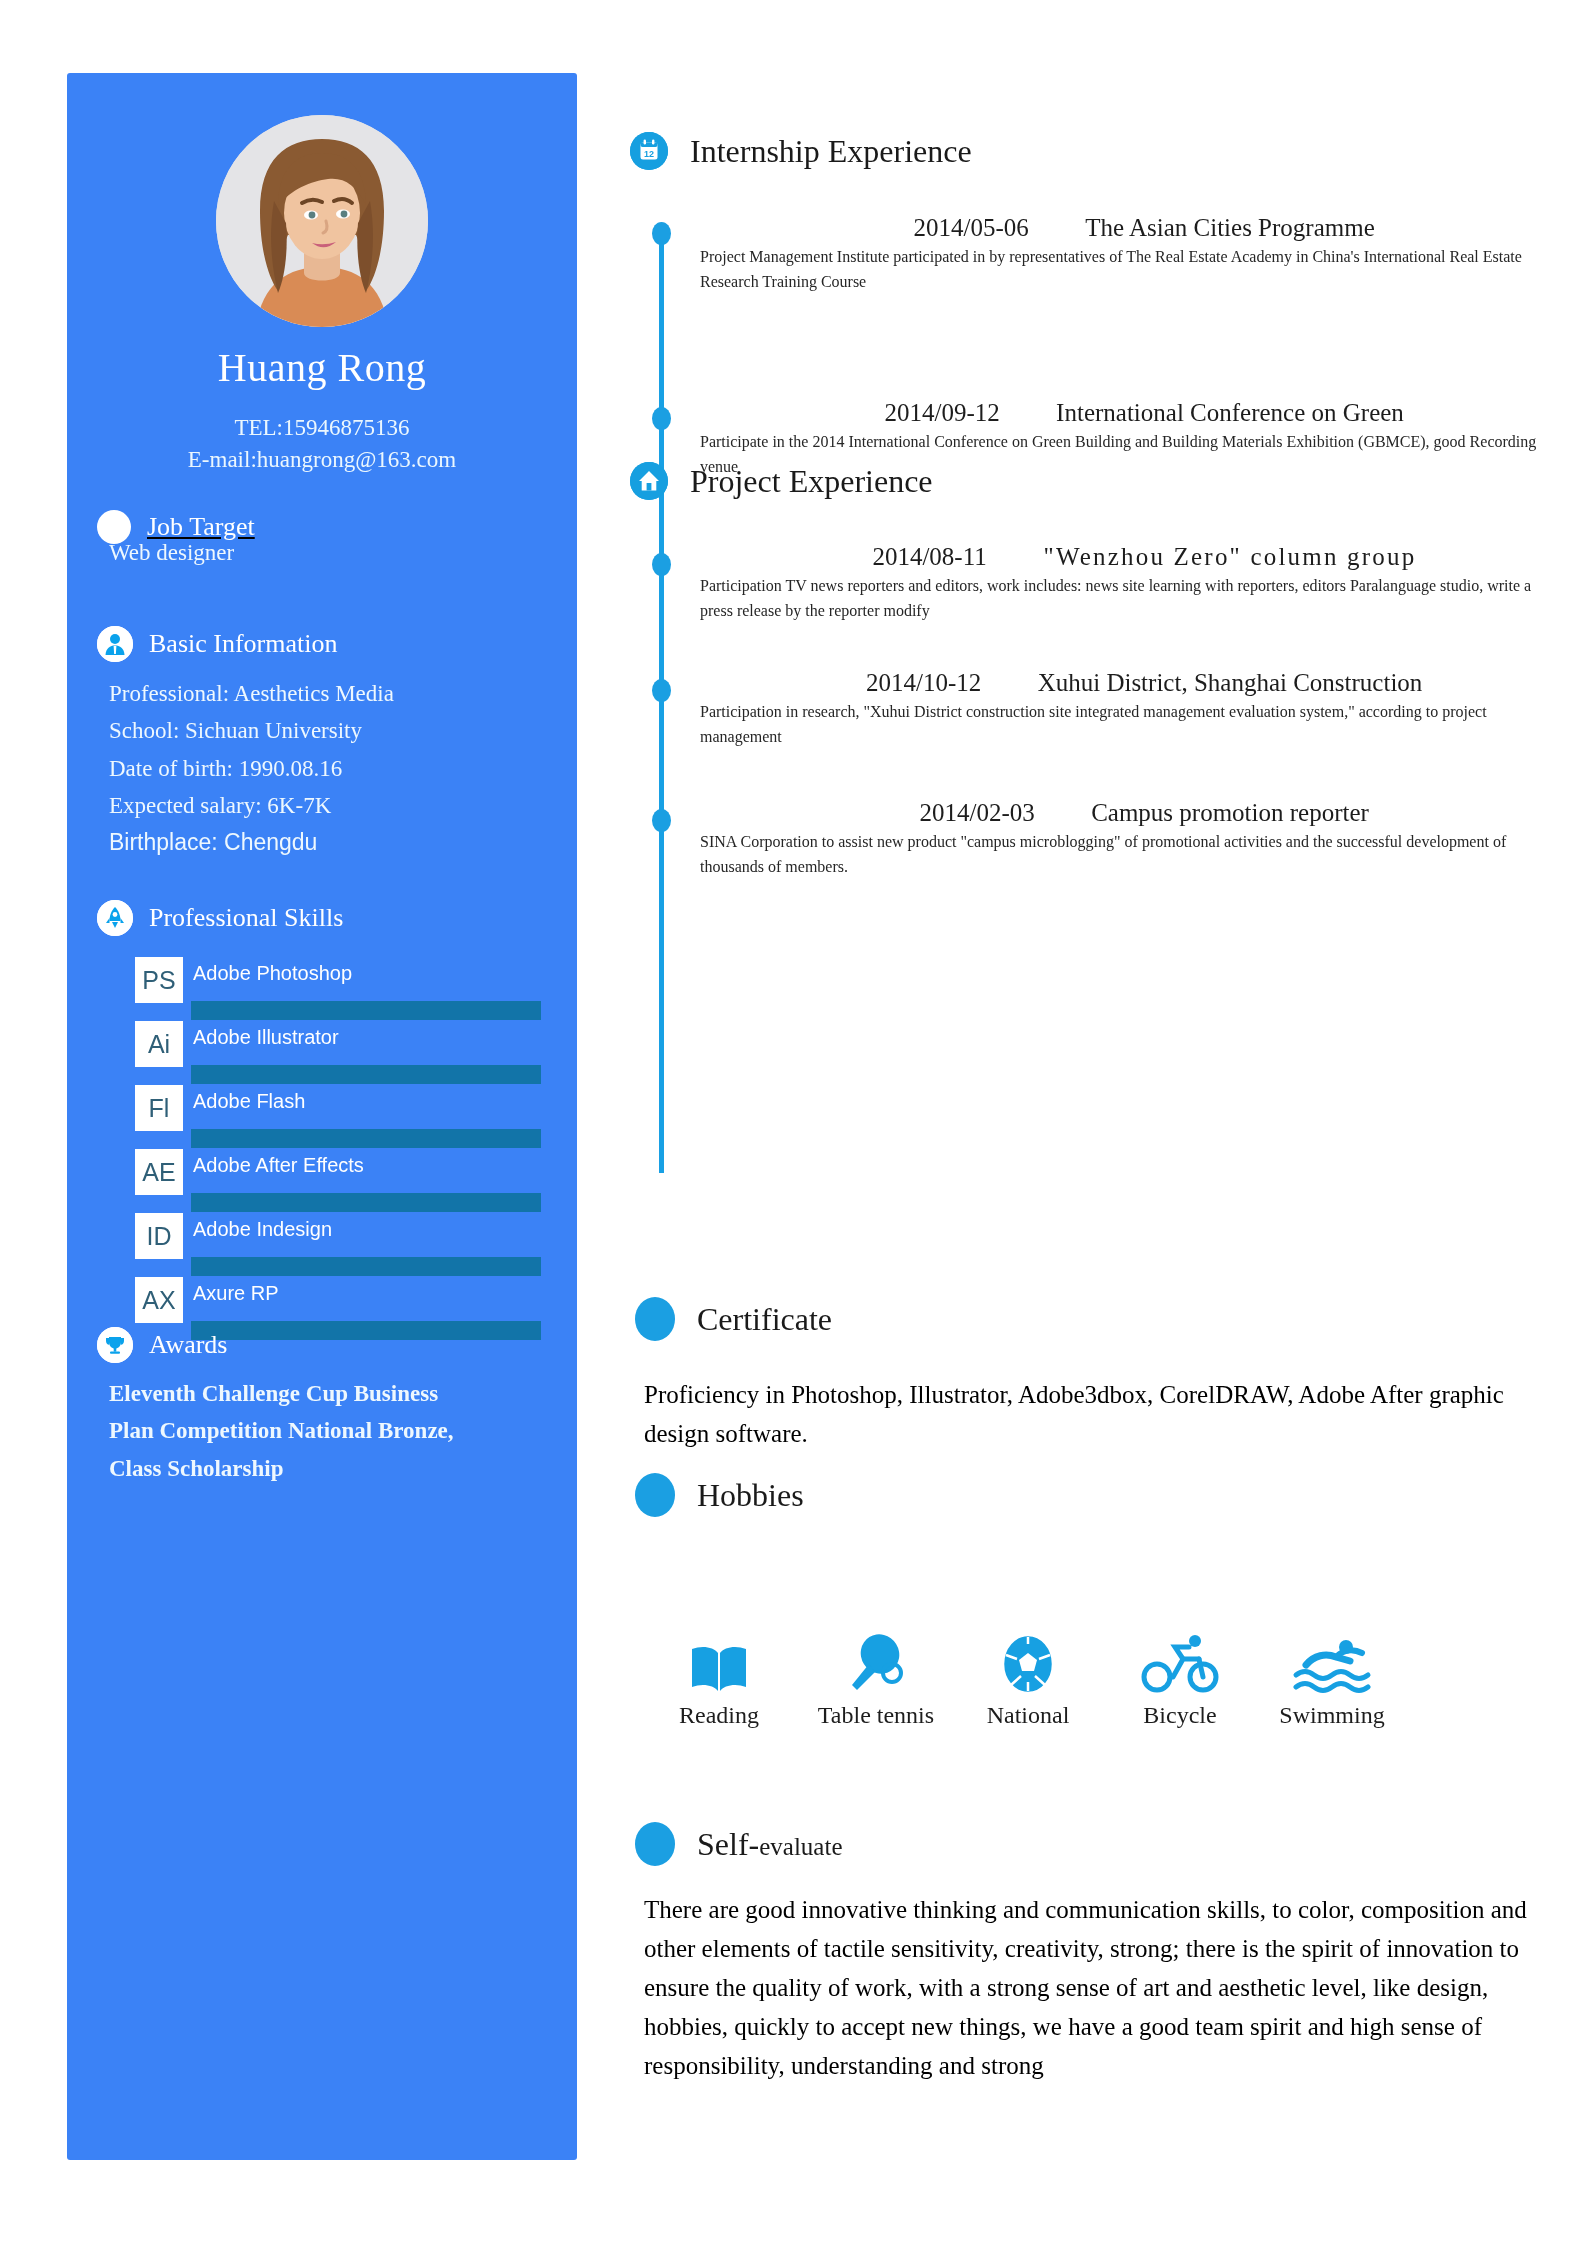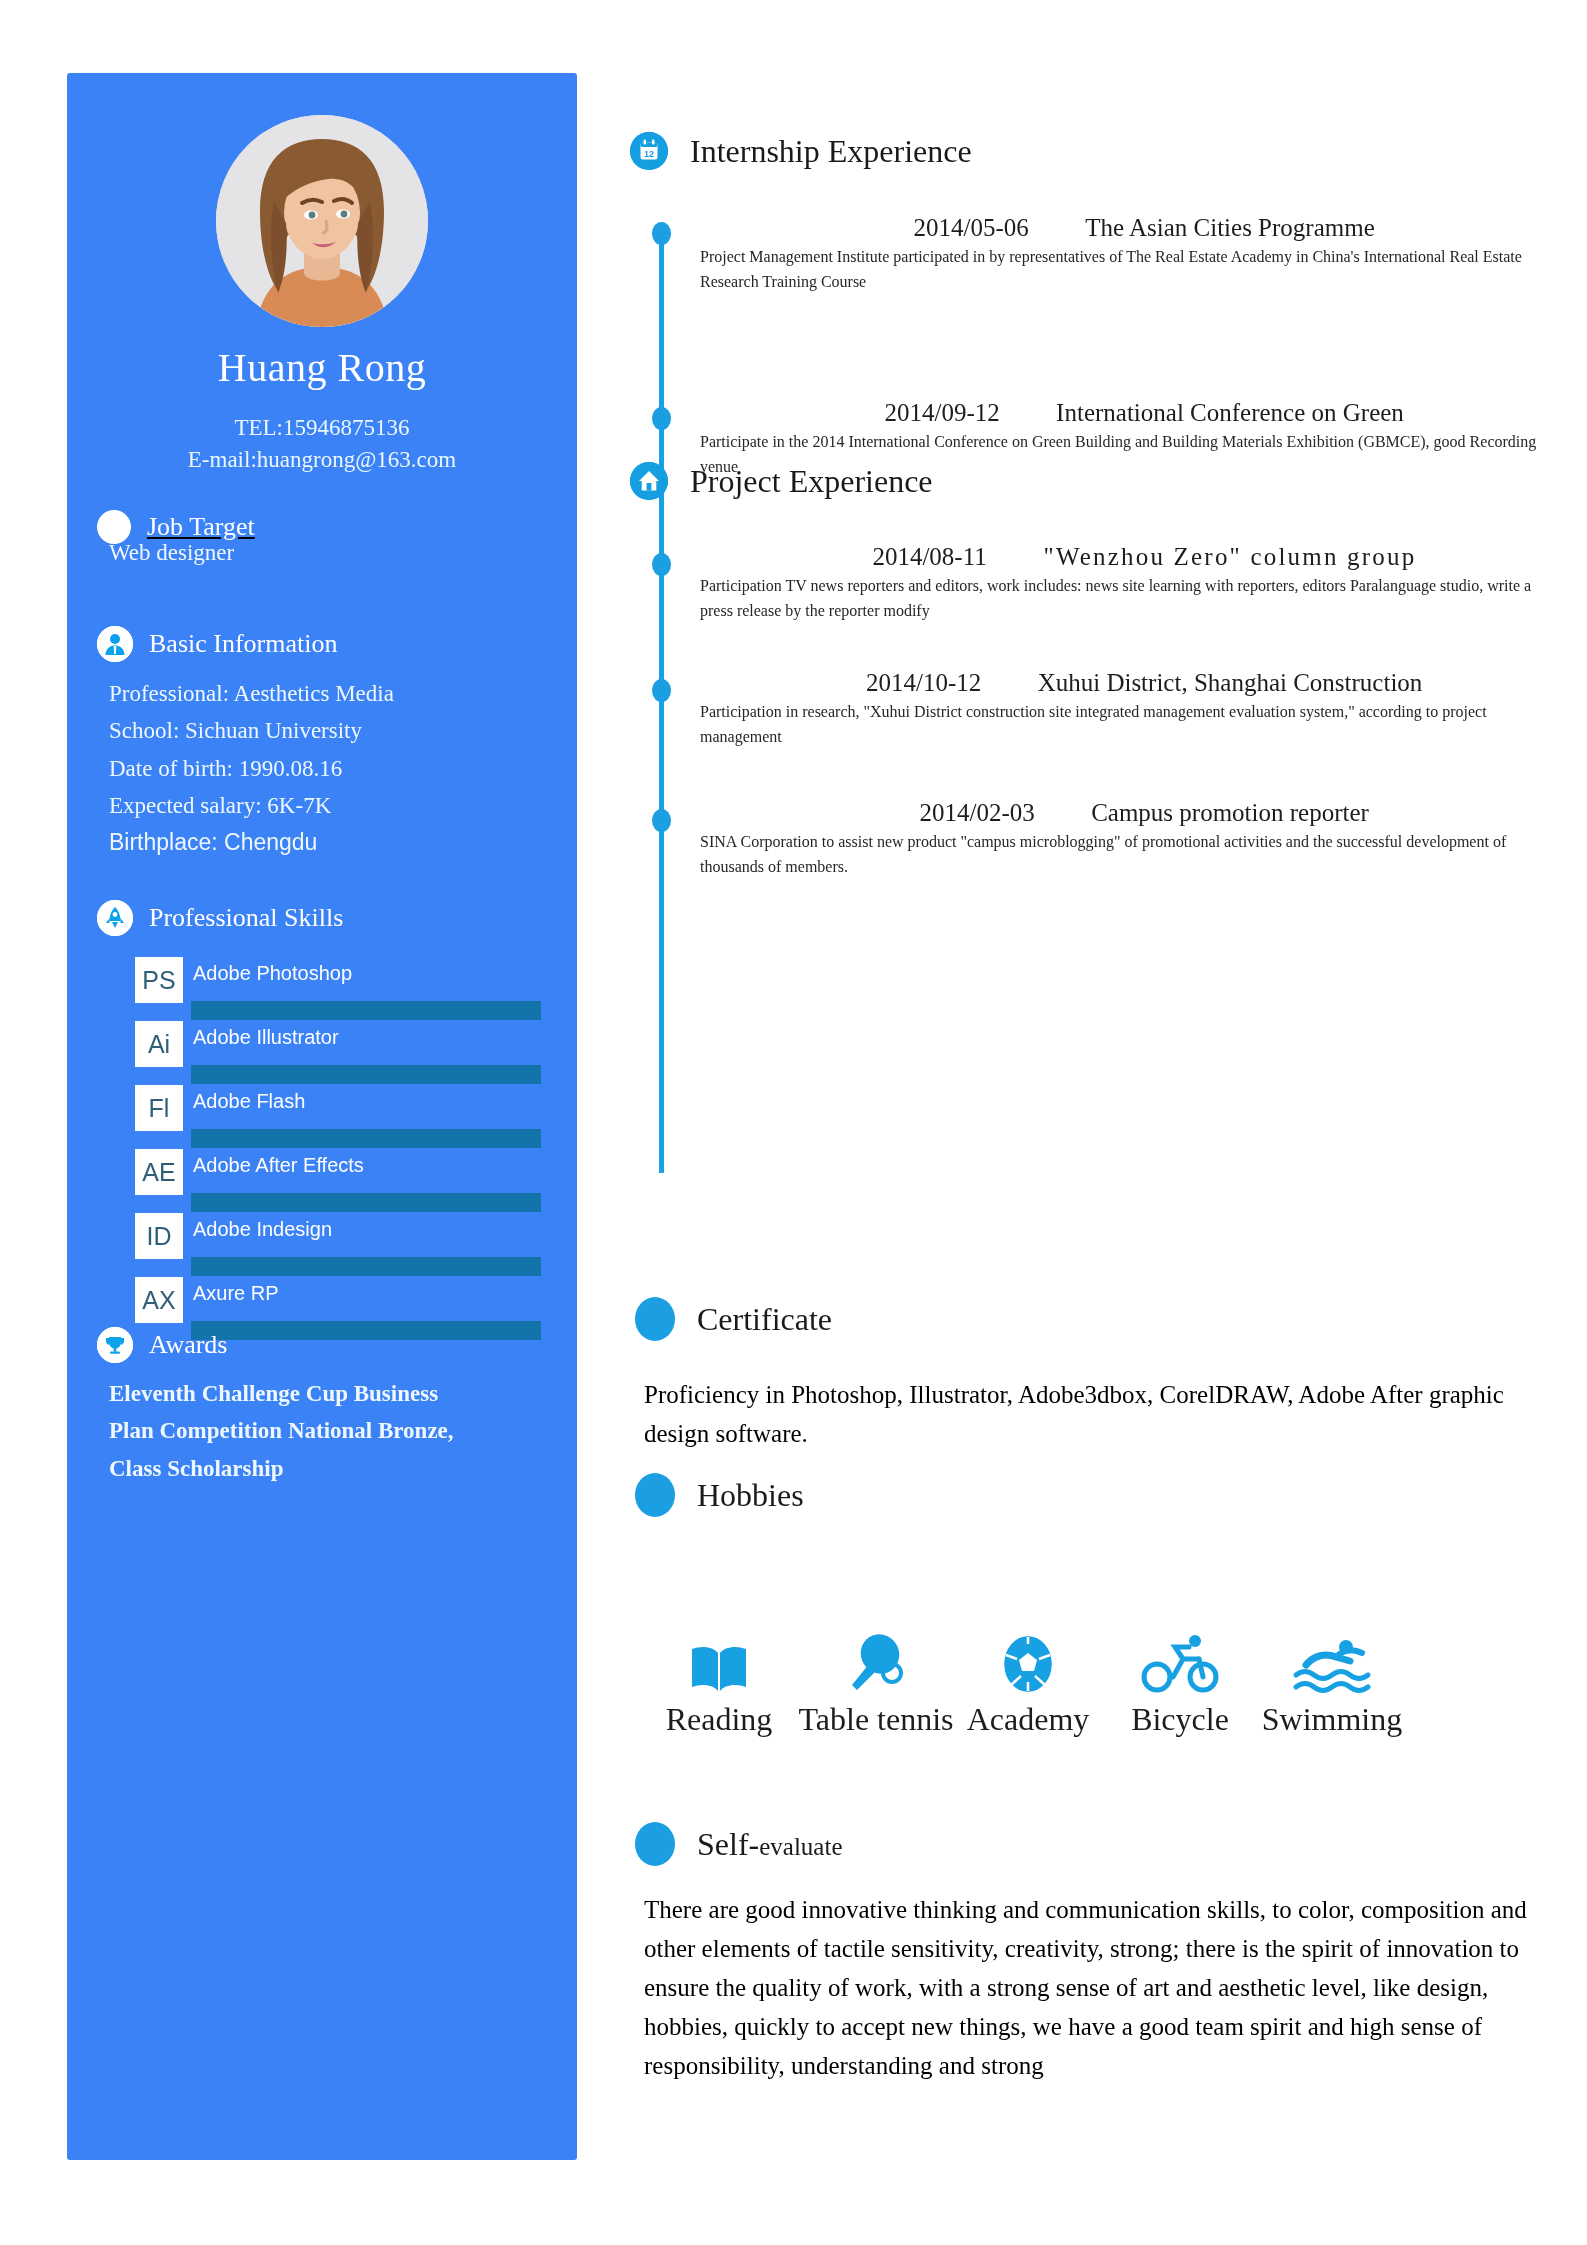--- a/index.html
+++ b/index.html
@@ -125,21 +125,21 @@
 
   .para{
     position:absolute;color:#000000;font-size:25px;line-height:1.56;width:880px;
   }
 
   
   #hobbies{position:absolute;left:14px;top:1625px;width:880px;}
   .hb-item{position:absolute;text-align:center;width:160px;}
   .hb-ico{height:70px;display:flex;align-items:flex-end;justify-content:center;}
   .hb-ico svg{display:block;}
-  .hb-label{margin-top:8px;color:#1d1d1d;font-size:32px;line-height:1;}
+  .hb-label{margin-top:8px;color:#1d1d1d;font-size:24px;line-height:1;}
 </style>
 </head>
 <body>
 
 <div id="sidebar">
 
   <div id="photo-wrap">
     <svg viewBox="0 0 212 212">
       <rect width="212" height="212" fill="#e4e4e7"></rect>
       <g>
@@ -380,21 +380,21 @@
     <div class="hb-item" style="left:304px;top:0;">
       <div class="hb-ico">
         <svg width="58" height="62" viewBox="0 0 58 62">
           <ellipse cx="29" cy="31" rx="25" ry="29" fill="#17a0e2"></ellipse>
           <ellipse cx="29" cy="31" rx="25" ry="29" fill="none" stroke="#ffffff" stroke-width="2.5"></ellipse>
           <polygon points="29,20 38,27 35,38 23,38 20,27" fill="#ffffff"></polygon>
           <path d="M29 4 L29 11 M7 22 L18 26 M51 22 L40 26 M12 52 L22 43 M46 52 L36 43 M29 58 L29 49" stroke="#ffffff" stroke-width="2.5" fill="none"></path>
           <circle cx="29" cy="7" r="5" fill="#ffffff" opacity="0"></circle>
         </svg>
       </div>
-      <div class="hb-label">Academy</div>
+      <div class="hb-label">National</div>
     </div>
 
     <div class="hb-item" style="left:456px;top:0;">
       <div class="hb-ico">
         <svg width="78" height="62" viewBox="0 0 78 62">
           <circle cx="16" cy="44" r="13" fill="none" stroke="#17a0e2" stroke-width="5"></circle>
           <circle cx="62" cy="44" r="13" fill="none" stroke="#17a0e2" stroke-width="5"></circle>
           <circle cx="54" cy="8" r="6" fill="#17a0e2"></circle>
           <path d="M32 44 L42 26 L58 26" stroke="#17a0e2" stroke-width="5" fill="none" stroke-linecap="round"></path>
           <path d="M42 26 L34 14 L48 14" stroke="#17a0e2" stroke-width="5" fill="none" stroke-linecap="round"></path>

